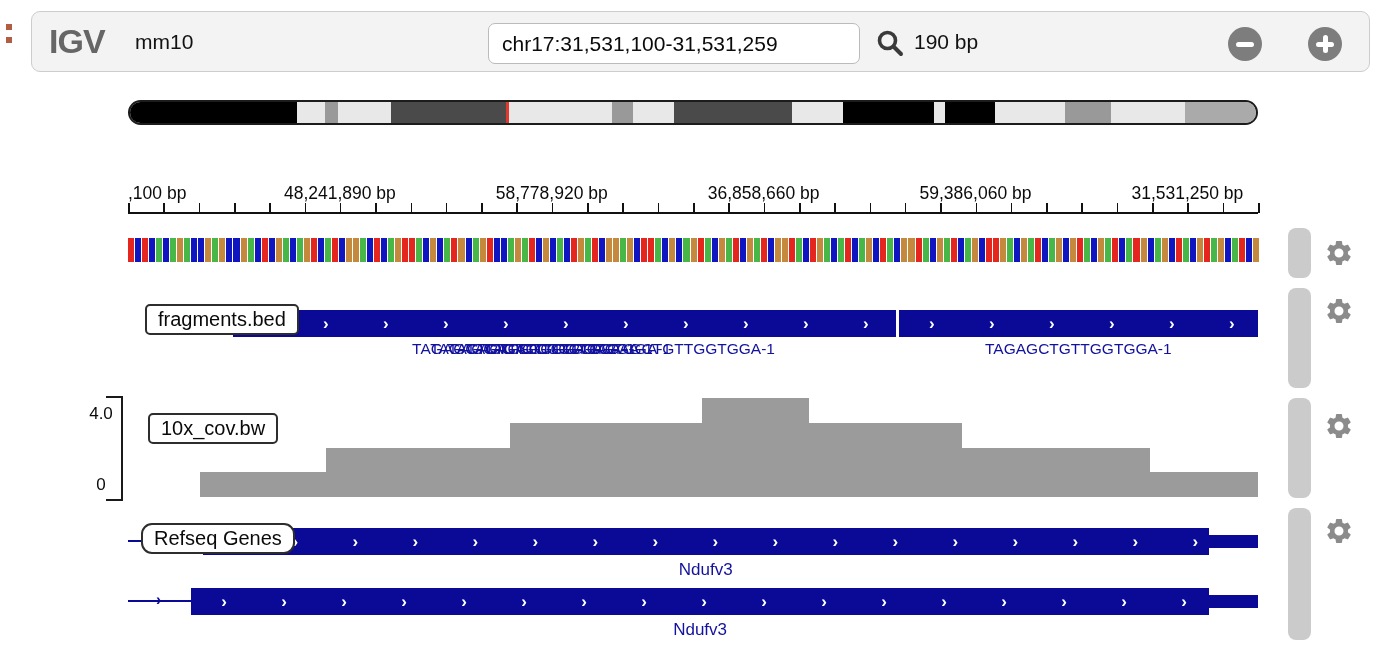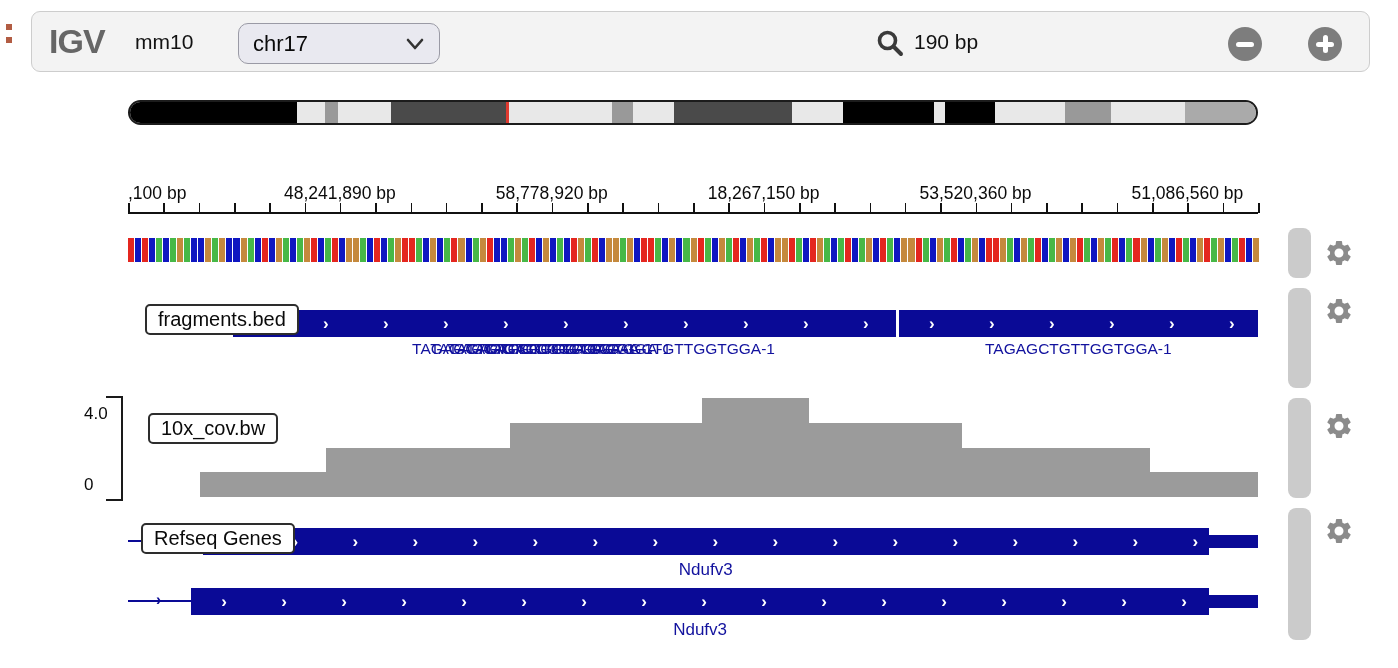--- a/index.html
+++ b/index.html
@@ -53,46 +53,41 @@
   .track-label-box { position:absolute; background:#fff; border:2px solid #2d2d2d;
                      border-radius:5px; font-size:20px; color:#0a0a0a; padding:2px 11px;
                      z-index:5; white-space:nowrap; }
   .feature { position:absolute; background:#0a0a96; }
   .feature .arrow { position:absolute; top:50%; transform:translateY(-54%);
                     color:#fff; font-size:17px; font-weight:bold; line-height:1; }
   .navy-text { position:absolute; color:#12129e; white-space:nowrap; transform:translateX(-50%); }
 
   
   .cov-axis-line { position:absolute; background:#1a1a1a; }
-  .cov-axis-label { position:absolute; font-size:17px; color:#0a0a0a; text-align:left; width:34px; }
+  .cov-axis-label { position:absolute; font-size:17px; color:#0a0a0a; text-align:center; width:34px; }
   .cov-seg { position:absolute; background:#9b9b9b; }
 
   
   .handle { position:absolute; left:1288px; width:23px; background:#cbcbcb; border-radius:8px; }
   .gear { position:absolute; left:1324px; width:30px; height:30px; cursor:pointer; }
 </style>
 </head>
 <body>
 
 <div class="app">
 
   <div class="drag-dots">
       <i></i>
       <i></i>
     </div>
 
   <div class="toolbar">
     <div class="logo">IGV</div>
     <div class="genome">mm10</div>
-    <div class="chrom-select">
-      <span class="val">chr17</span>
-      <svg width="20" height="14" viewBox="0 0 20 14">
-        <polyline points="3,3 10,11 17,3" fill="none" stroke="#333" stroke-width="2.6" stroke-linecap="round" stroke-linejoin="round"></polyline>
-      </svg>
-    </div>
+    <input class="locus-input" value="chr17:31,531,100-31,531,259" style="">
     <div class="search-btn">
       <svg width="30" height="30" viewBox="0 0 30 30">
         <circle cx="12.5" cy="12.5" r="8" fill="none" stroke="#3a3a3a" stroke-width="3.6"></circle>
         <line x1="18.5" y1="18.5" x2="26" y2="26" stroke="#3a3a3a" stroke-width="4" stroke-linecap="round"></line>
       </svg>
     </div>
     <div class="window-size">190 bp</div>
     <div class="zoom-btn zoom-out">
         <span class="h"></span>
       </div>
@@ -120,23 +115,23 @@
       <div class="band" style="left: 76.8%; width: 6.2%; background: rgb(232, 232, 232);"></div>
       <div class="band" style="left: 83%; width: 4.1%; background: rgb(153, 153, 153);"></div>
       <div class="band" style="left: 87.1%; width: 6.6%; background: rgb(232, 232, 232);"></div>
       <div class="band" style="left: 93.7%; width: 6.3%; background: rgb(170, 170, 170);"></div>
     </div>
 
   <div id="ruler">
       <div class="ruler-label" style="left: 128px;">,100 bp</div>
       <div class="ruler-label" style="left: 339.875px; transform: translateX(-50%);">48,241,890 bp</div>
       <div class="ruler-label" style="left: 551.75px; transform: translateX(-50%);">58,778,920 bp</div>
-      <div class="ruler-label" style="left: 763.625px; transform: translateX(-50%);">18,267,150 bp</div>
-      <div class="ruler-label" style="left: 975.5px; transform: translateX(-50%);">53,520,360 bp</div>
-      <div class="ruler-label" style="left: 1187.38px; transform: translateX(-50%);">51,086,560 bp</div>
+      <div class="ruler-label" style="left: 763.625px; transform: translateX(-50%);">36,858,660 bp</div>
+      <div class="ruler-label" style="left: 975.5px; transform: translateX(-50%);">59,386,060 bp</div>
+      <div class="ruler-label" style="left: 1187.38px; transform: translateX(-50%);">31,531,250 bp</div>
       <div class="ruler-tick" style="left: 128px;"></div>
       <div class="ruler-tick" style="left: 163.312px;"></div>
       <div class="ruler-tick" style="left: 198.625px;"></div>
       <div class="ruler-tick" style="left: 233.938px;"></div>
       <div class="ruler-tick" style="left: 269.25px;"></div>
       <div class="ruler-tick" style="left: 304.562px;"></div>
       <div class="ruler-tick" style="left: 339.875px;"></div>
       <div class="ruler-tick" style="left: 375.188px;"></div>
       <div class="ruler-tick" style="left: 410.5px;"></div>
       <div class="ruler-tick" style="left: 445.812px;"></div>
@@ -372,21 +367,21 @@
   <div class="cov-seg" style="left: 200.32px; width: 125.43px; top: 472.25px; height: 24.75px;"></div>
       <div class="cov-seg" style="left: 325.75px; width: 184.19px; top: 447.5px; height: 49.5px;"></div>
       <div class="cov-seg" style="left: 509.94px; width: 192.1px; top: 422.75px; height: 74.25px;"></div>
       <div class="cov-seg" style="left: 702.04px; width: 107.35px; top: 398px; height: 99px;"></div>
       <div class="cov-seg" style="left: 809.39px; width: 152.55px; top: 422.75px; height: 74.25px;"></div>
       <div class="cov-seg" style="left: 961.94px; width: 187.58px; top: 447.5px; height: 49.5px;"></div>
       <div class="cov-seg" style="left: 1149.52px; width: 108.48px; top: 472.25px; height: 24.75px;"></div>
     </div>
 
   <div id="refseq-track">
-    <div class="track-label-box" style="left:141px; top:523px;">Refseq Genes</div>
+    <div class="track-label-box" style="left:141px; top:523px;border-radius:11px;">Refseq Genes</div>
   <div style="position: absolute; left: 128px; top: 540px; width: 74.58px; height: 2px; background: rgb(10, 10, 150);"></div>
       <div class="feature" style="left: 202.58px; top: 528px; width: 1006.38px; height: 27px; background: rgb(10, 10, 150);">
         <span class="arrow" style="left: 30px;">›</span>
         <span class="arrow" style="left: 90px;">›</span>
         <span class="arrow" style="left: 150px;">›</span>
         <span class="arrow" style="left: 210px;">›</span>
         <span class="arrow" style="left: 270px;">›</span>
         <span class="arrow" style="left: 330px;">›</span>
         <span class="arrow" style="left: 390px;">›</span>
         <span class="arrow" style="left: 450px;">›</span>

